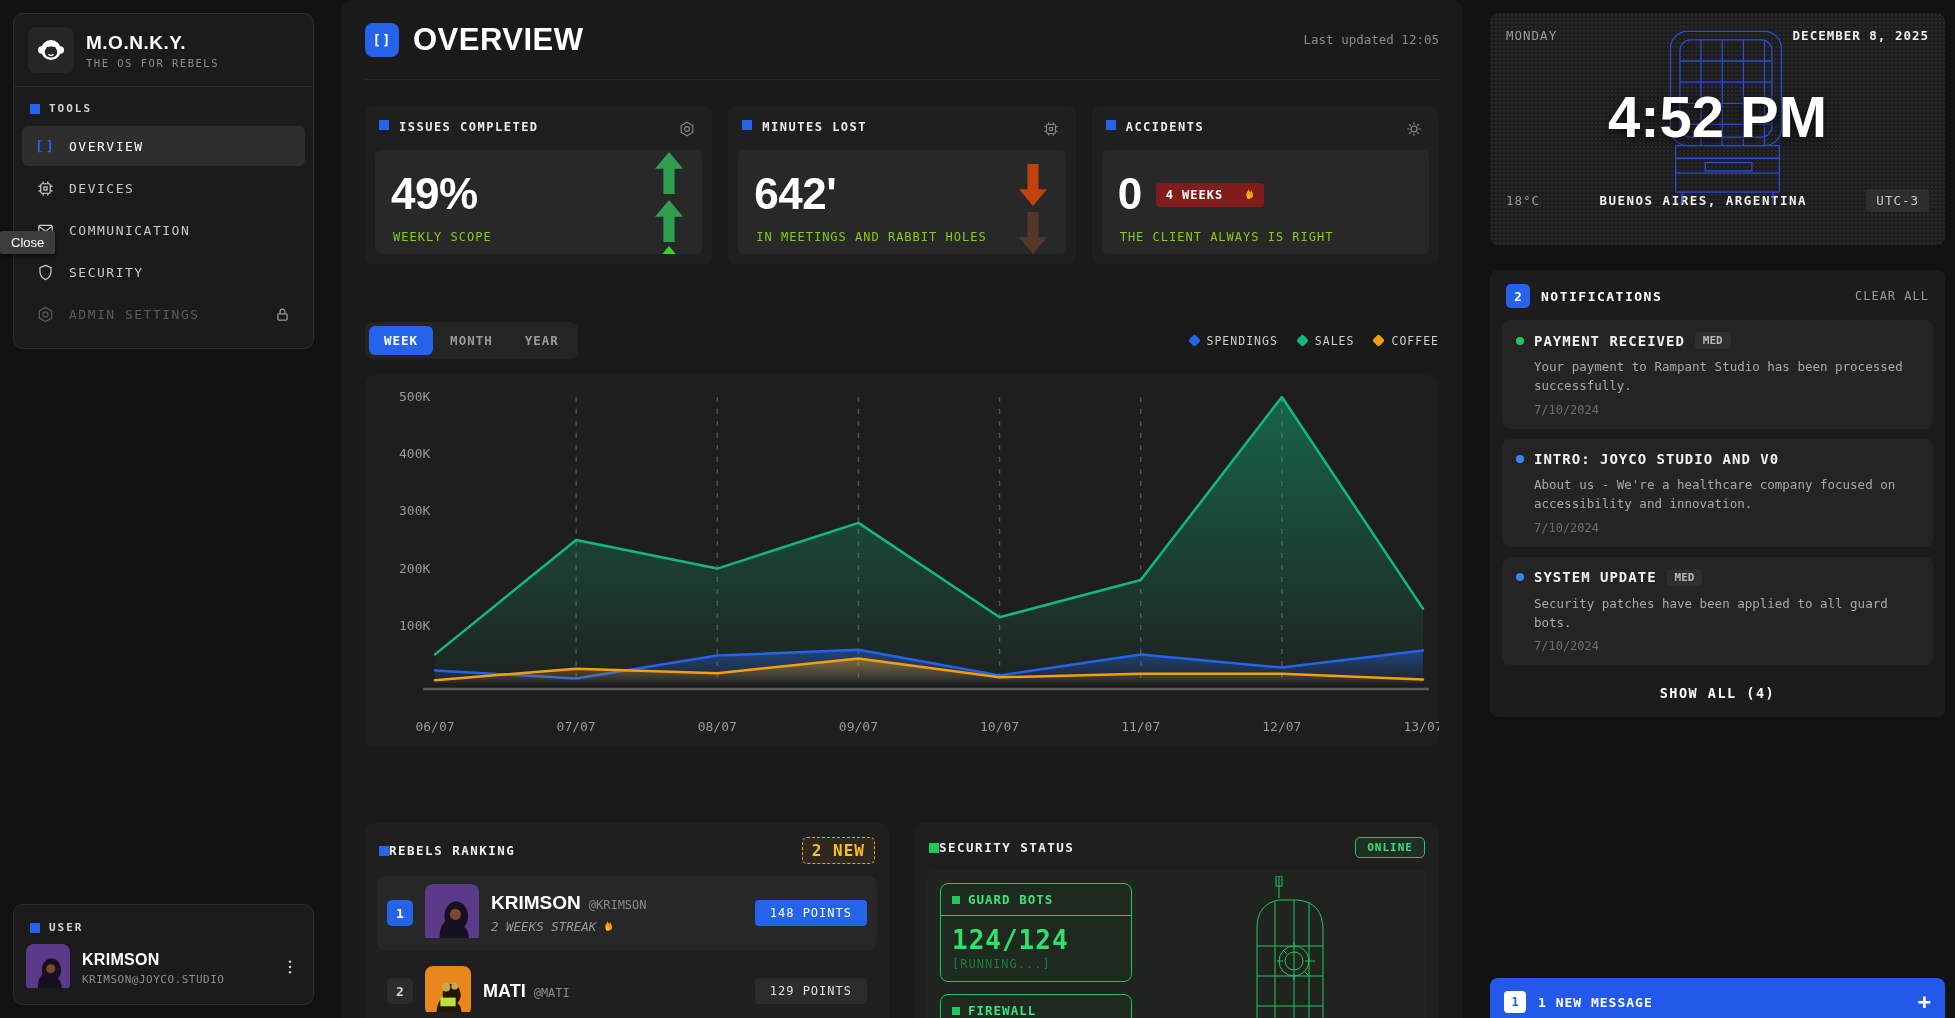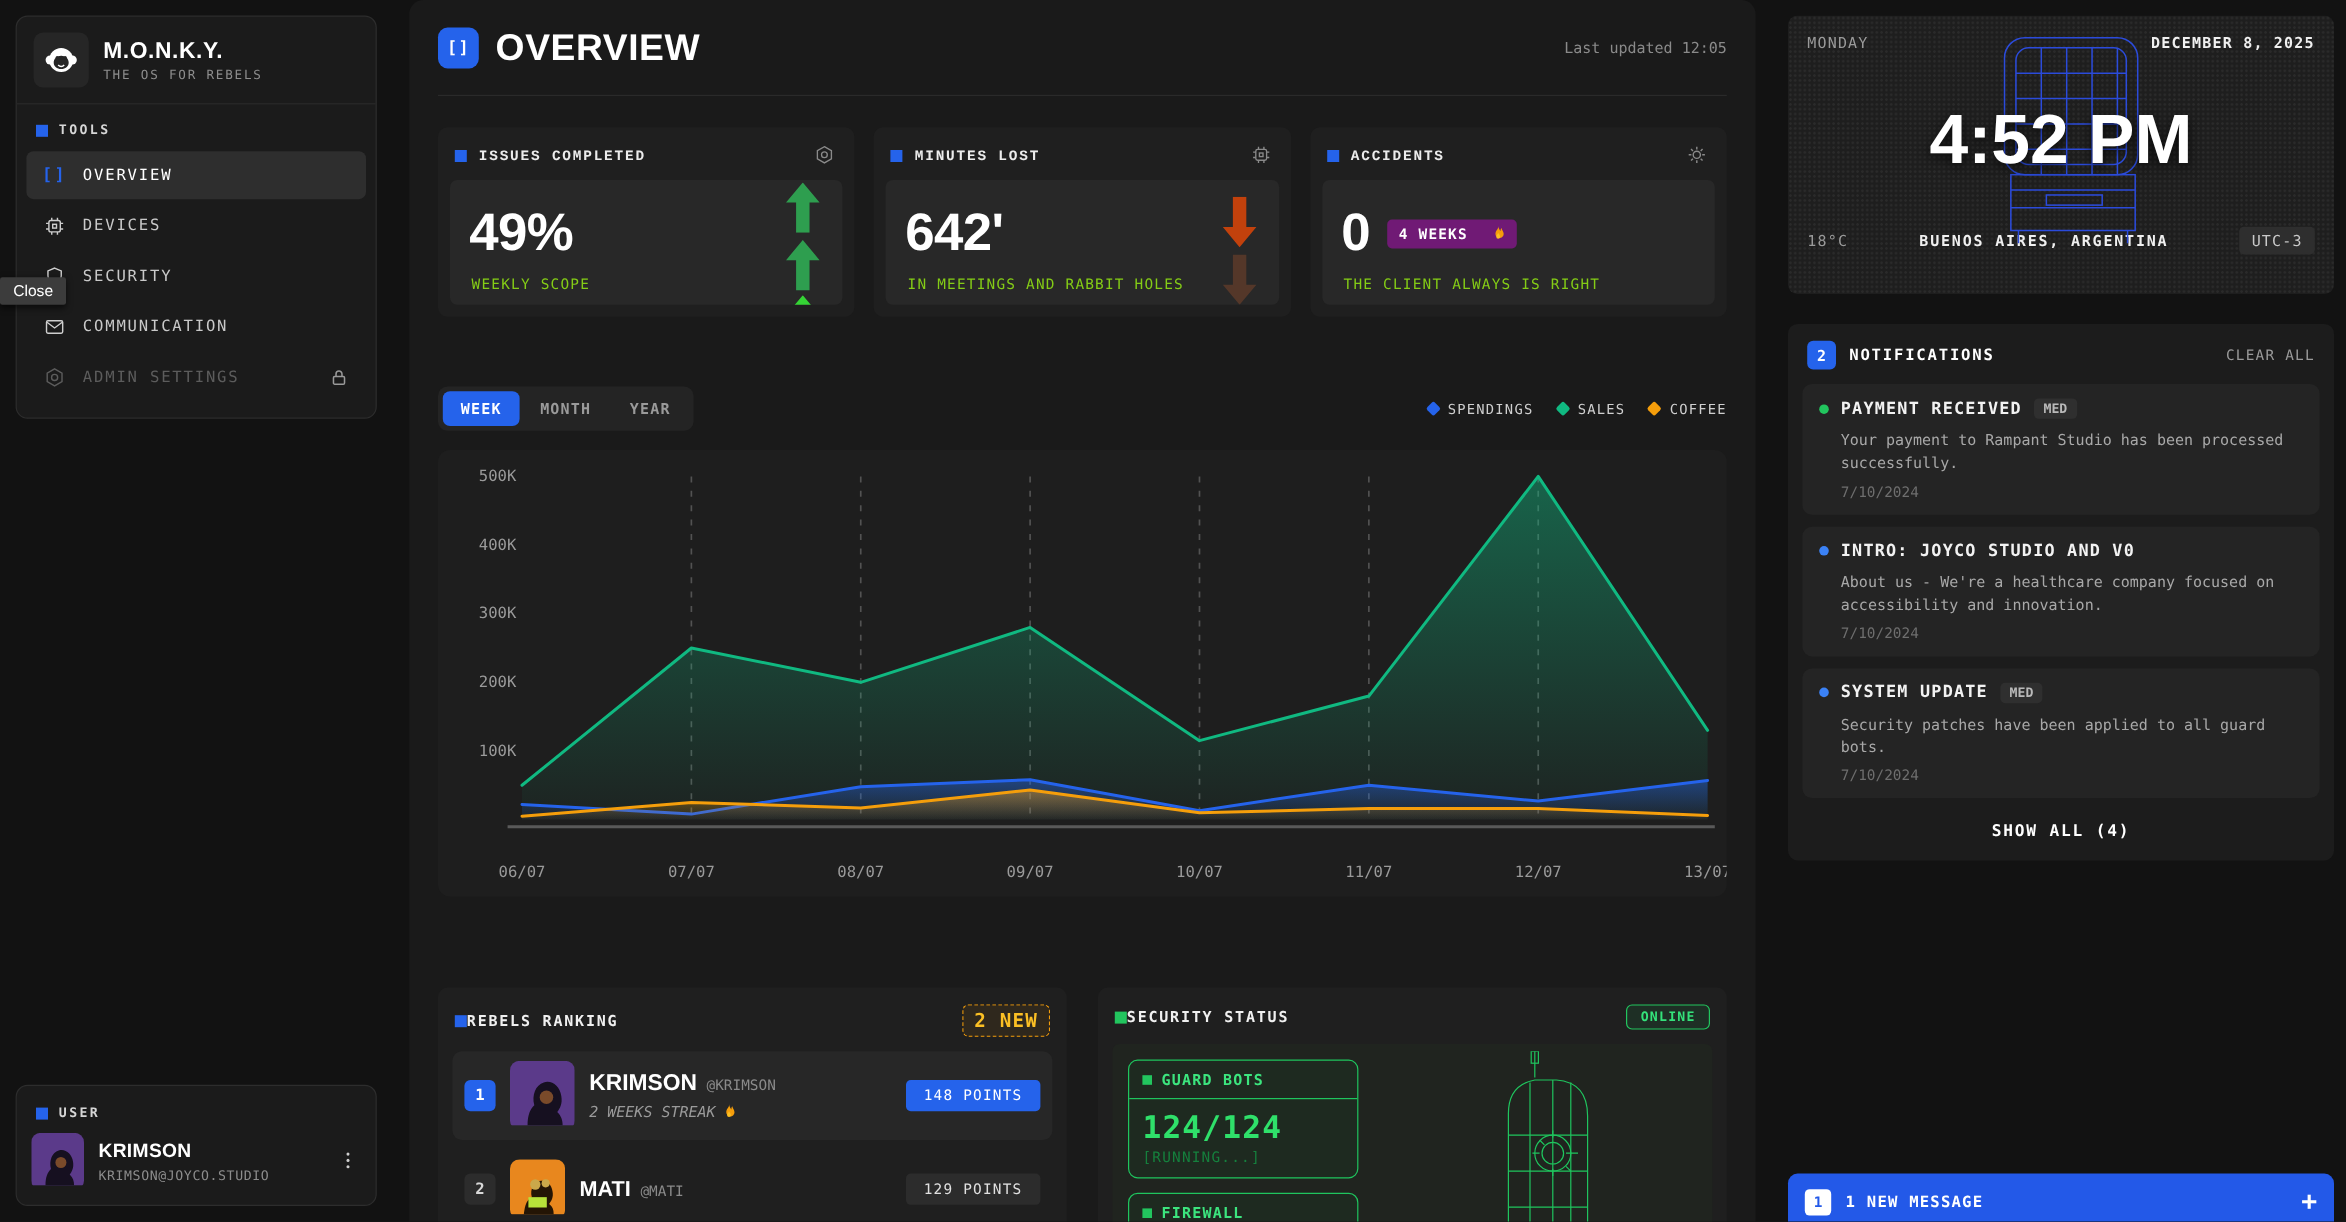--- a/index.html
+++ b/index.html
@@ -47,30 +47,30 @@
   .main-panel { position:absolute; left:341px; top:0; width:1122px; height:1060px;
                 background:#1a1a1a; border-radius:12px; padding:0 24px; z-index:1; }
   .main-header { height:80px; display:flex; align-items:center; gap:14px; border-bottom:1px solid #2a2a2a; }
   .header-icon { width:34px; height:34px; background:#2563eb; border-radius:8px; color:#fff;
                  display:grid; place-items:center; font-size:14px; font-weight:bold; letter-spacing:1px; }
   .header-title { font-size:31px; color:#fff; letter-spacing:.5px; }
   .last-updated { margin-left:auto; color:#8a8a8a; font-size:12.5px; }
 
   .stats-row { display:flex; gap:16px; margin-top:26px; }
   .stat-card { flex:1; background:#1f1f1f; border-radius:8px; padding:10px; }
-  .stat-head { display:flex; align-items:center; gap:10px; padding:4px 4px 10px;font-family:Liberation Mono, monospace; }
+  .stat-head { display:flex; gap:10px; padding:4px 4px 10px; }
   .stat-title { font-size:12px; font-weight:bold; letter-spacing:1.5px; color:#ececec; }
   .stat-gear { margin-left:auto; width:20px; height:20px; color:#8a8a8a; cursor:pointer; }
   .stat-body { position:relative; background:#282828; border-radius:6px; height:104px; padding:10px 16px; overflow:hidden; }
   .stat-value { font-family:"Liberation Sans", sans-serif; font-weight:900; font-size:44px; line-height:1;
                 color:#fff; margin-top:12px; letter-spacing:-.5px; }
   .stat-sub { position:absolute; left:18px; bottom:10px; font-size:12px; color:#84cc16; letter-spacing:1px; white-space:nowrap; }
   .arrow-stack { position:absolute; right:16px; top:0; bottom:0; width:36px; }
   .value-row { display:flex; align-items:center; gap:14px; }
-  .streak-badge { display:inline-flex; align-items:flex-start; gap:20px; background:#701a75; color:#fff;
+  .streak-badge { display:inline-flex; align-items:flex-start; gap:20px; background:#7f1d1d; color:#fff;
                   font-size:12px; font-weight:bold; letter-spacing:1px; padding:5px 10px; border-radius:4px; margin-top:14px; }
 
   .chart-controls { display:flex; align-items:center; margin-top:58px; }
   .tabs { background:#242424; border-radius:8px; padding:4px; display:flex; gap:2px; }
   .tab { padding:7px 15px; border-radius:6px; font-size:12.5px; font-weight:bold; letter-spacing:1px; color:#9a9a9a; cursor:pointer; }
   .tab.active { background:#2563eb; color:#fff; }
   .legend { margin-left:auto; display:flex; gap:20px; align-items:center; }
   .legend-item { display:flex; align-items:center; gap:8px; font-size:11.5px; letter-spacing:1px; color:#cfcfcf; cursor:pointer; }
   .diamond { width:9px; height:9px; transform:rotate(45deg); border-radius:2px; }
 
@@ -186,33 +186,33 @@
             <rect x="6" y="6" width="12" height="12" rx="2"></rect>
               <rect x="10" y="10" width="4" height="4"></rect>
             <path d="M9 6V3M15 6V3M9 21v-3M15 21v-3M6 9H3M6 15H3M21 9h-3M21 15h-3"></path>
           </svg>
         </span>
         <span>DEVICES</span>
       </div>
       <div class="nav-item">
         <span class="nav-ic">
           <svg width="19" height="19" viewBox="0 0 24 24" fill="none" stroke="#cfcfcf" stroke-width="1.5">
-            <path d="M12 3l7 3v5c0 5-3 8-7 10-4-2-7-5-7-10V6z"></path>
-          </svg>
-        </span>
-        <span>SECURITY</span>
+            <rect x="3.5" y="5.5" width="17" height="13" rx="1.5"></rect>
+              <path d="M4 7l8 6 8-6"></path>
+          </svg>
+        </span>
+        <span>COMMUNICATION</span>
       </div>
       <div class="nav-item">
         <span class="nav-ic">
           <svg width="19" height="19" viewBox="0 0 24 24" fill="none" stroke="#cfcfcf" stroke-width="1.5">
-            <rect x="3.5" y="5.5" width="17" height="13" rx="1.5"></rect>
-              <path d="M4 7l8 6 8-6"></path>
-          </svg>
-        </span>
-        <span>COMMUNICATION</span>
+            <path d="M12 3l7 3v5c0 5-3 8-7 10-4-2-7-5-7-10V6z"></path>
+          </svg>
+        </span>
+        <span>SECURITY</span>
       </div>
       <div class="nav-item disabled">
         <span class="nav-ic">
           <svg width="19" height="19" viewBox="0 0 24 24" fill="none" stroke="#5c5c5c" stroke-width="1.5">
             <path d="M12 3l7.8 4.5v9L12 21l-7.8-4.5v-9z"></path>
               <circle cx="12" cy="12" r="3.2"></circle>
           </svg>
         </span>
         <span>ADMIN SETTINGS</span>
         <span class="nav-ic lock-right">

